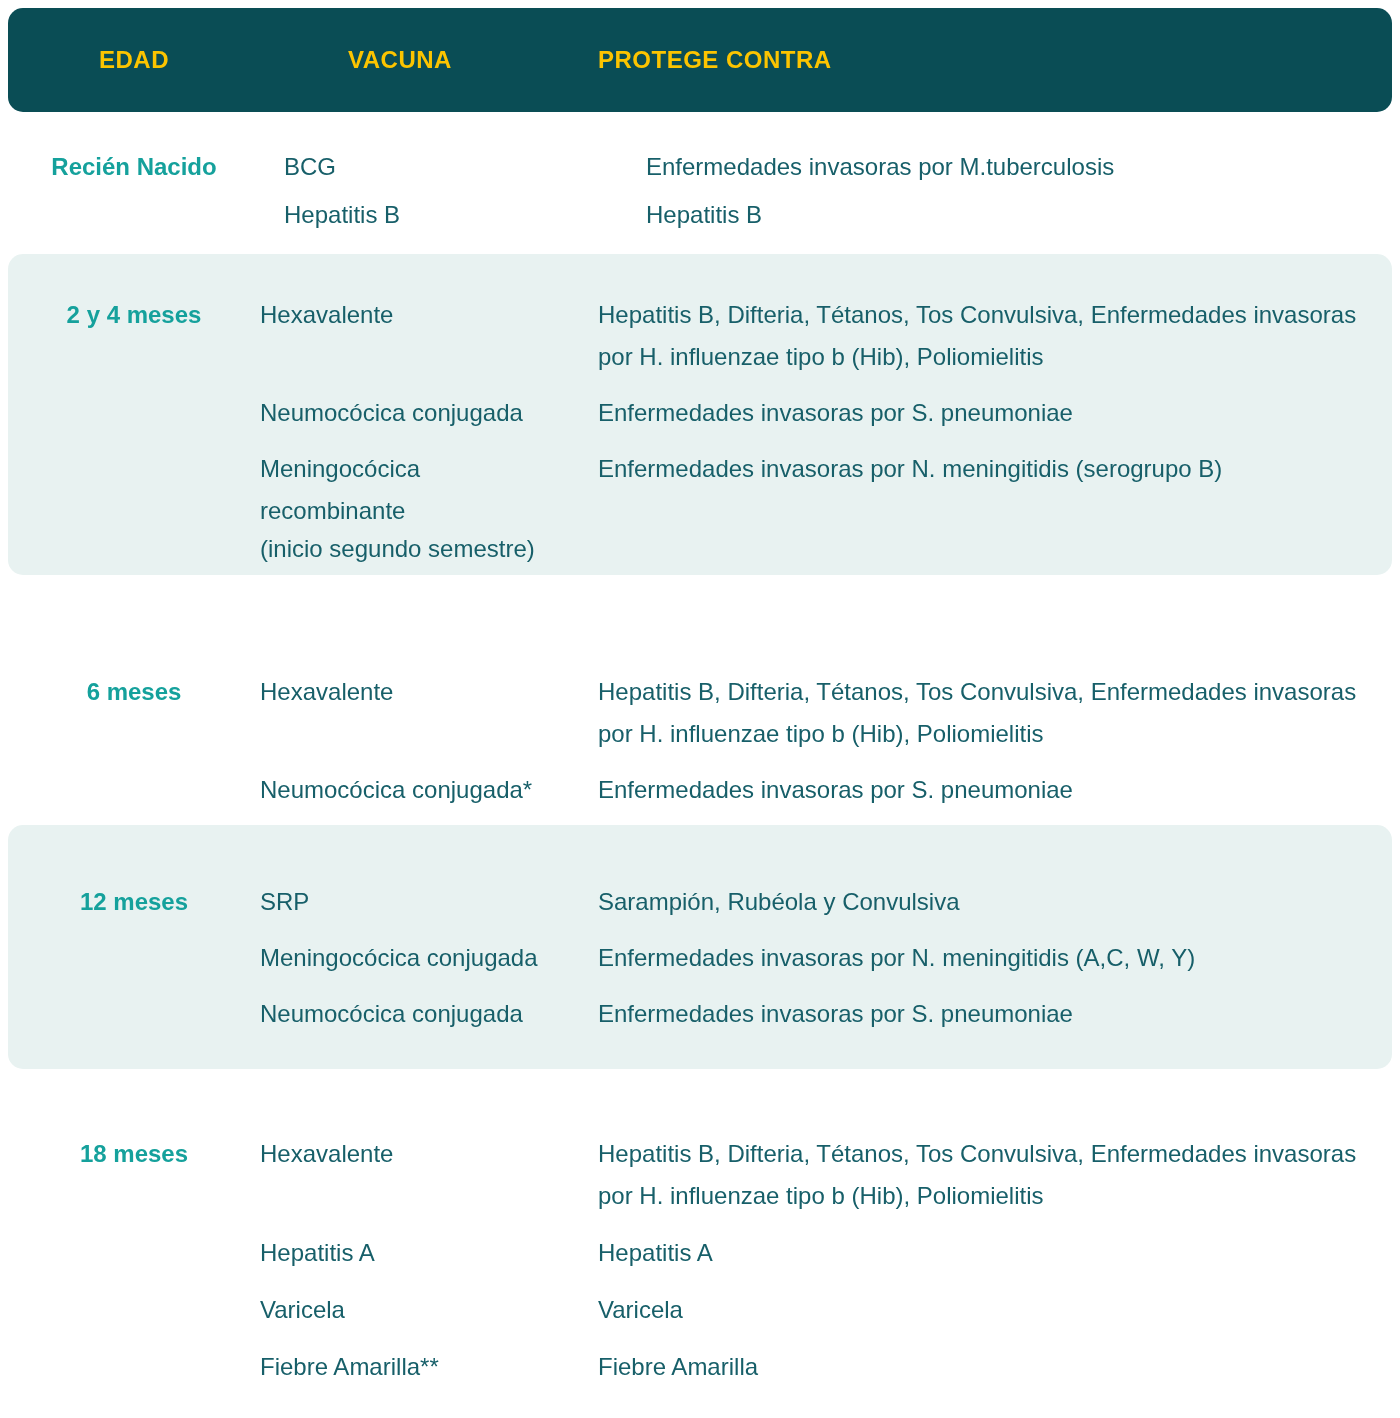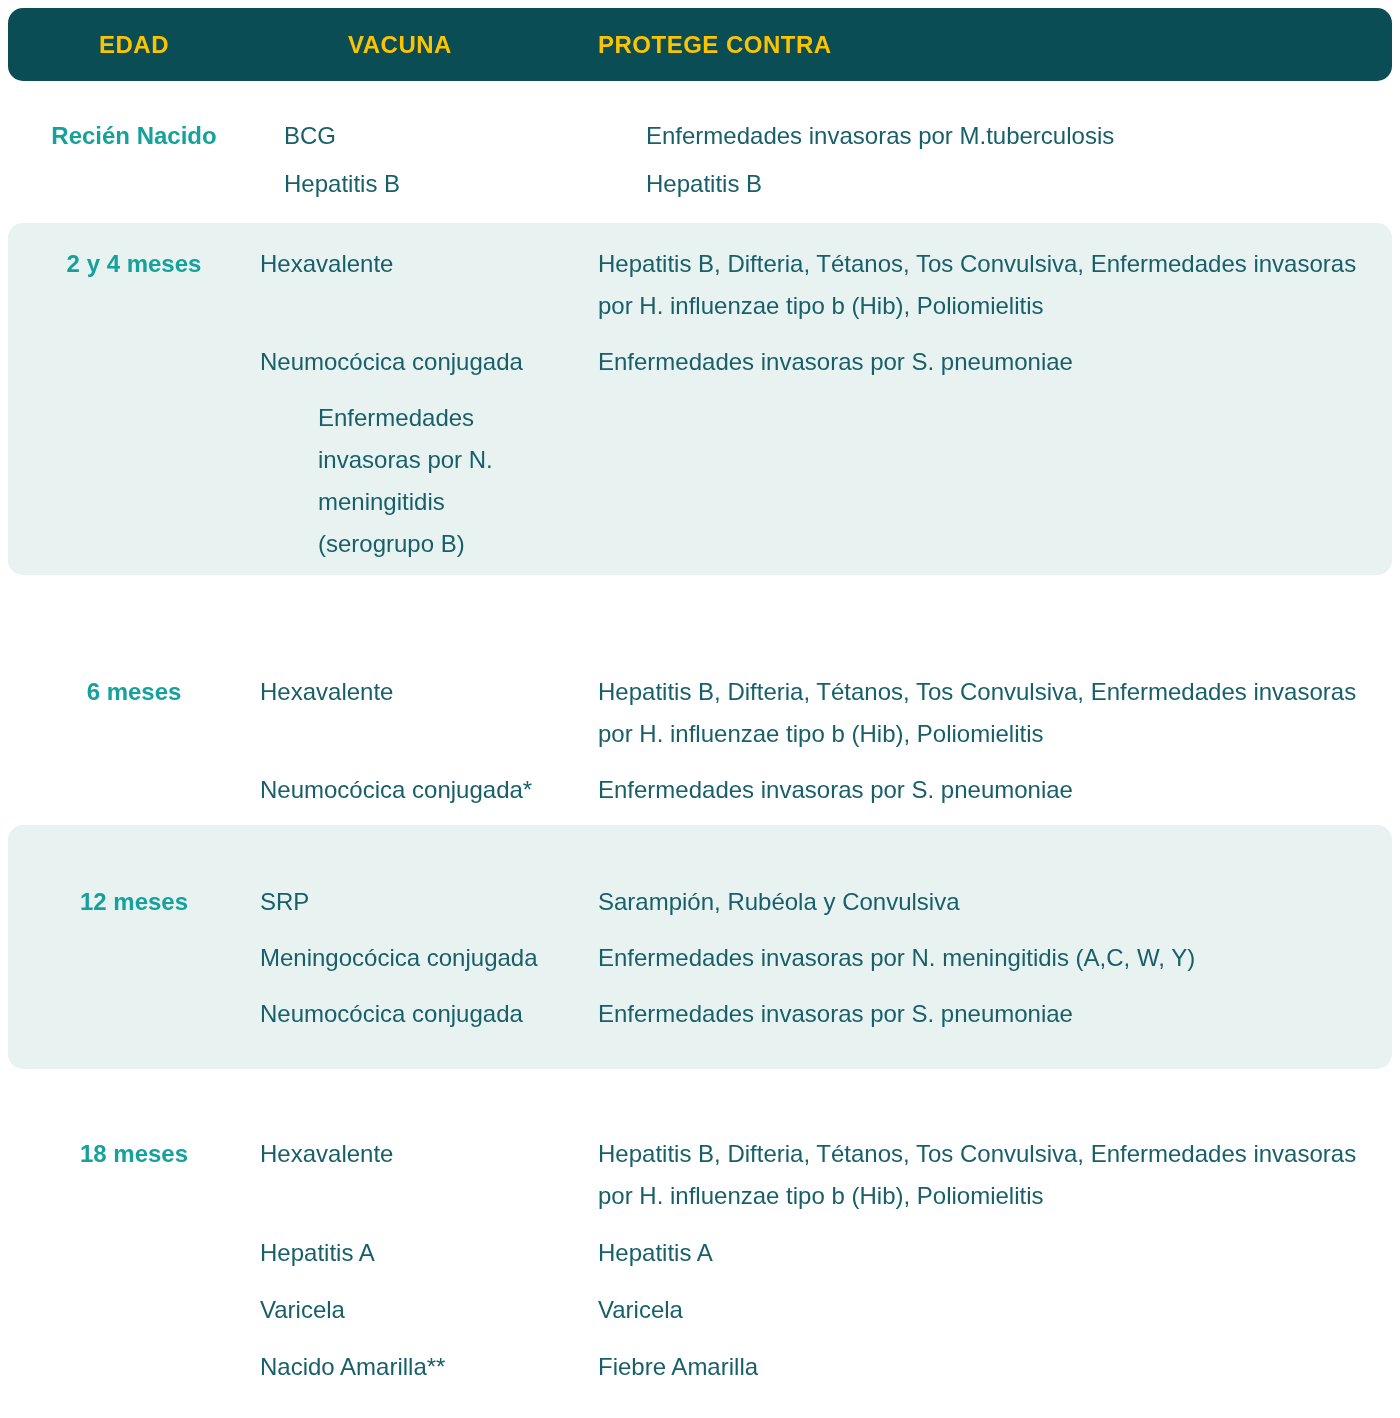--- a/index.html
+++ b/index.html
@@ -11,21 +11,21 @@
     width: 1400px;
     height: 1418px;
     font-family: "Liberation Sans", "DejaVu Sans", sans-serif;
     color: #175F69;
     overflow: hidden;
   }
 
   
   .band {
     margin: 8px 8px 0 8px;
-    height: 73px;
+    height: 104px;
     background: #0A4D55;
     border-radius: 15px;
     display: grid;
     grid-template-columns: 252px 280px 1fr;
     align-items: center;
   }
   .band .h {
     color: #FCC400;
     font-weight: 700;
     font-size: 24px;
@@ -34,21 +34,21 @@
   .h-age, .h-vac { text-align: center; }
   .h-prot { padding-left: 58px; }
 
   
   .section { margin: 0 8px; }
   .section.hl {
     background: #E8F2F1;
     border-radius: 15px;
   }
   .sec-newborn { padding: 34px 0 18px 0; }
-  .sec-2y4     { padding: 20px 0 10px 0; }
+  .sec-2y4     { padding: 40px 0 10px 0; }
   .sec-6m      { padding: 96px 0 14px 0; }
   .sec-12m     { padding: 56px 0 34px 0; }
   .sec-18m     { padding: 64px 0 0 0; }
 
   .row {
     display: grid;
     grid-template-columns: 252px 280px 1fr;
     font-size: 24px;
     line-height: 42px;
     margin-bottom: 14px;
@@ -106,20 +106,24 @@
     <div class="vac">Hexavalente</div>
     <div class="prot">Hepatitis B, Difteria, Tétanos, Tos Convulsiva, Enfermedades invasoras por H. influenzae tipo b (Hib), Poliomielitis</div>
   </div>
   <div class="row">
     <div class="age"></div>
     <div class="vac">Neumocócica conjugada</div>
     <div class="prot">Enfermedades invasoras por S. pneumoniae</div>
   </div>
   <div class="row">
     <div class="age"></div>
+    <div class="vac">
+      <span class="vac-line">Meningocócica recombinante</span>
+      <span class="vac-note">(inicio segundo semestre)</span>
+    </div>
     <div class="prot">Enfermedades invasoras por N. meningitidis (serogrupo B)</div>
   </div>
 </section>
 
 <section class="section sec-6m">
   <div class="row">
     <div class="age">6 meses</div>
     <div class="vac">Hexavalente</div>
     <div class="prot">Hepatitis B, Difteria, Tétanos, Tos Convulsiva, Enfermedades invasoras por H. influenzae tipo b (Hib), Poliomielitis</div>
   </div>
@@ -159,20 +163,20 @@
     <div class="vac">Hepatitis A</div>
     <div class="prot">Hepatitis A</div>
   </div>
   <div class="row">
     <div class="age"></div>
     <div class="vac">Varicela</div>
     <div class="prot">Varicela</div>
   </div>
   <div class="row">
     <div class="age"></div>
-    <div class="vac">Nacido Amarilla**</div>
+    <div class="vac">Fiebre Amarilla**</div>
     <div class="prot">Fiebre Amarilla</div>
   </div>
 </section>
 
 <div class="footnotes">
   <div>**Se administra exclusivamente en Isla de Pascua.</div>
 </div>
 
 </body></html>

